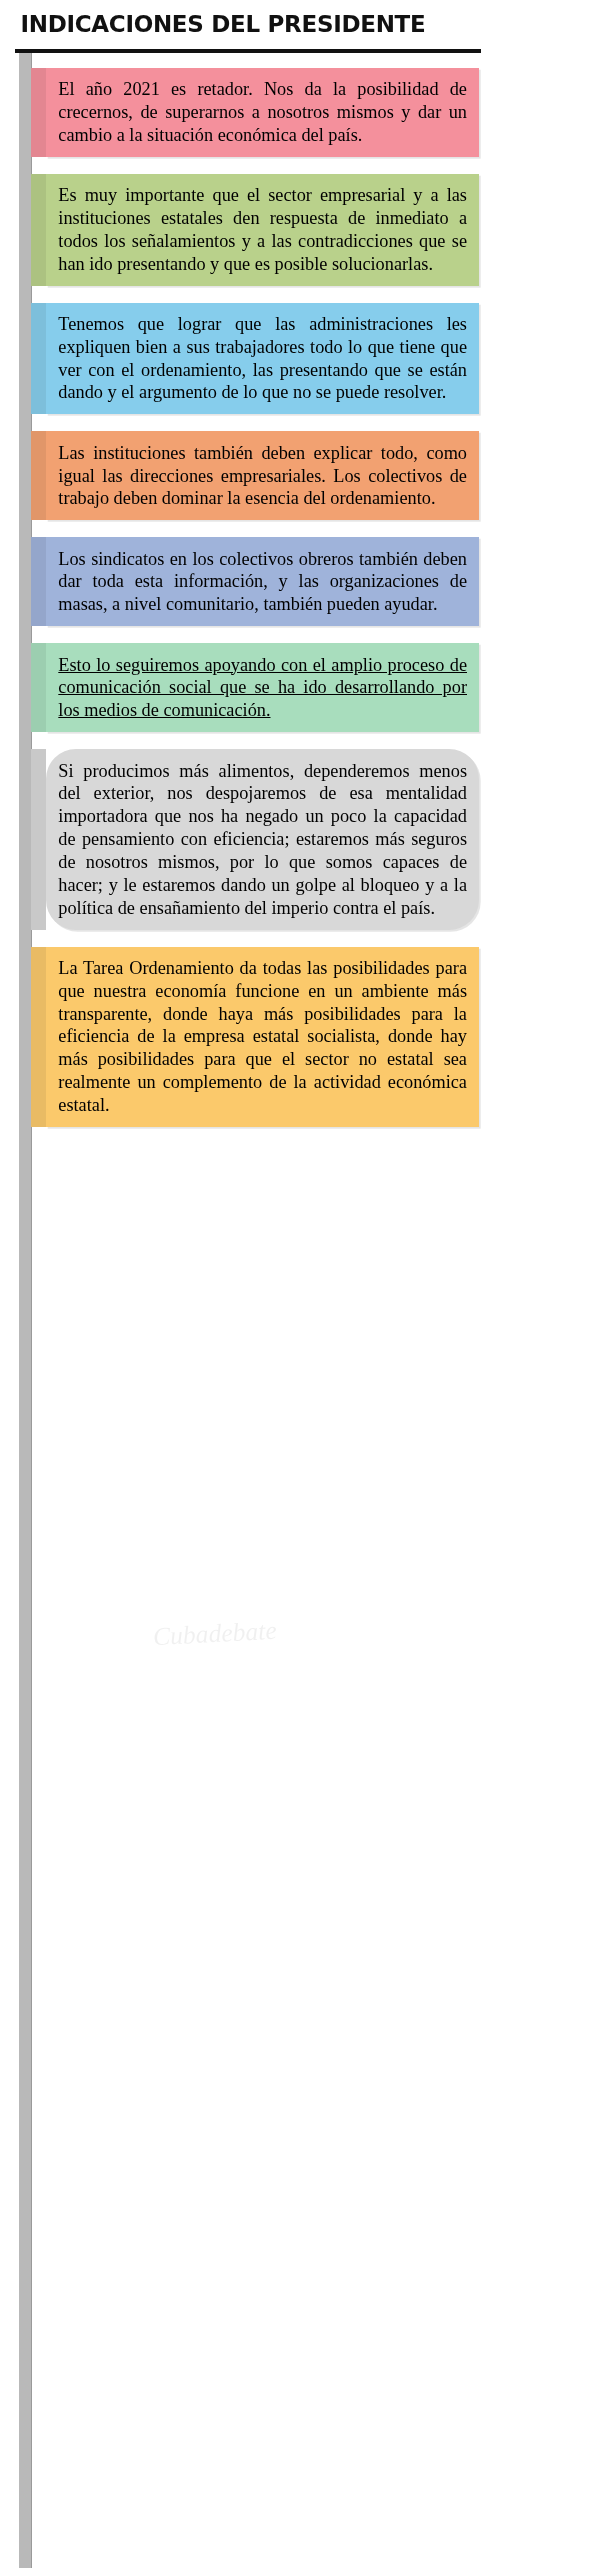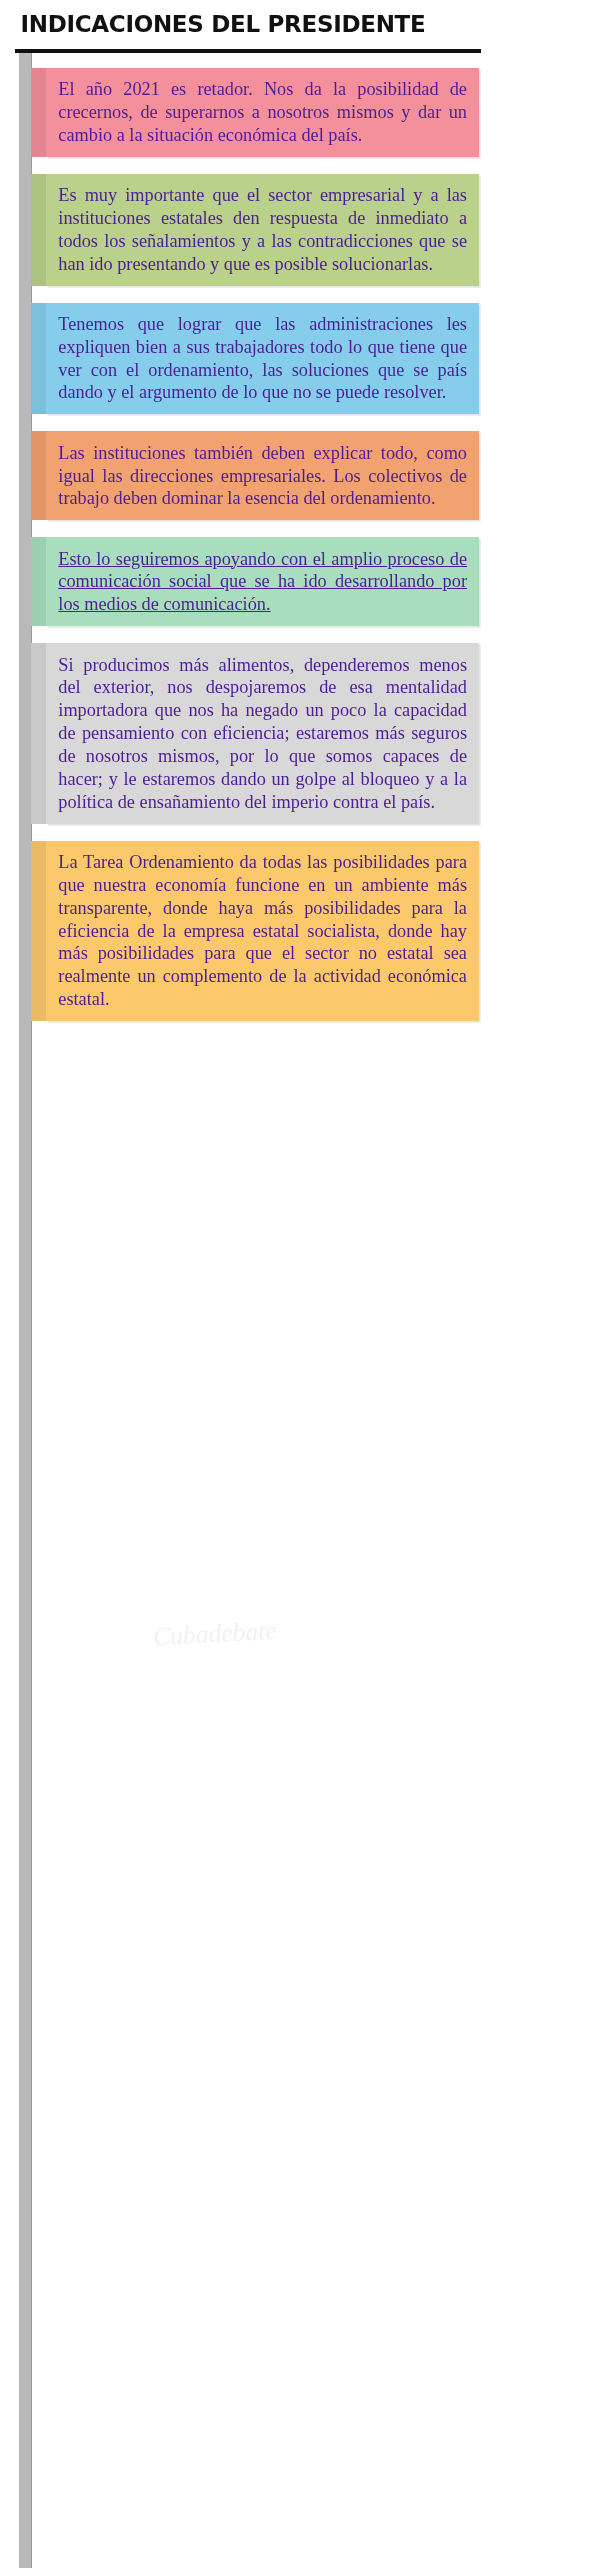--- a/index.html
+++ b/index.html
@@ -51,21 +51,21 @@
     margin-left: 31px;
   }
   .quote {
     position: relative;
     margin: 0 0 17px 15.3px;
     padding: 10.2px 12px 10.2px 12px;
     font-size: 18.3px;
     line-height: 1.25;
     text-align: justify;
     text-justify: inter-word;
-    color: #4c1d95;
+    color: #000000;
     box-shadow: 1.7px 1.7px 0 rgba(0,0,0,0.10);
   }
   .quote:last-child {
     margin-bottom: 12px;
   }
   .quote::before {
     content: "";
     position: absolute;
     left: -15.3px;
     top: 0;
@@ -103,29 +103,32 @@
   <div class="spine"></div>
 
   <div class="quotes">
     <div class="quote" style="background: rgb(244, 144, 156);">
       <p>El año 2021 es retador. Nos da la posibilidad de crecernos, de superarnos a nosotros mismos y dar un cambio a la situación económica del país.</p>
     </div>
     <div class="quote" style="background: rgb(185, 209, 139);">
       <p>Es muy importante que el sector empresarial y a las instituciones estatales den respuesta de inmediato a todos los señalamientos y a las contradicciones que se han ido presentando y que es posible solucionarlas.</p>
     </div>
     <div class="quote" style="background: rgb(134, 205, 236);">
-      <p>Tenemos que lograr que las administraciones les expliquen bien a sus trabajadores todo lo que tiene que ver con el ordenamiento, las soluciones que se país dando y el argumento de lo que no se puede resolver.</p>
+      <p>Tenemos que lograr que las administraciones les expliquen bien a sus trabajadores todo lo que tiene que ver con el ordenamiento, las presentando que se están dando y el argumento de lo que no se puede resolver.</p>
     </div>
     <div class="quote" style="background: rgb(242, 161, 113);">
       <p>Las instituciones también deben explicar todo, como igual las direcciones empresariales. Los colectivos de trabajo deben dominar la esencia del ordenamiento.</p>
     </div>
+    <div class="quote" style="background: rgb(159, 179, 218);">
+      <p>Los sindicatos en los colectivos obreros también deben dar toda esta información, y las organizaciones de masas, a nivel comunitario, también pueden ayudar.</p>
+    </div>
     <div class="quote" style="background: rgb(168, 221, 189); text-decoration: underline;">
       <p>Esto lo seguiremos apoyando con el amplio proceso de comunicación social que se ha ido desarrollando por los medios de comunicación.</p>
     </div>
-    <div class="quote" style="background: rgb(216, 216, 216);">
+    <div class="quote" style="background: rgb(216, 216, 216); border-radius: 30px;">
       <p>Si producimos más alimentos, dependeremos menos del exterior, nos despojaremos de esa mentalidad importadora que nos ha negado un poco la capacidad de pensamiento con eficiencia; estaremos más seguros de nosotros mismos, por lo que somos capaces de hacer; y le estaremos dando un golpe al bloqueo y a la política de ensañamiento del imperio contra el país.</p>
     </div>
     <div class="quote" style="background: rgb(251, 201, 107);">
       <p>La Tarea Ordenamiento da todas las posibilidades para que nuestra economía funcione en un ambiente más transparente, donde haya más posibilidades para la eficiencia de la empresa estatal socialista, donde hay más posibilidades para que el sector no estatal sea realmente un complemento de la actividad económica estatal.</p>
     </div>
   </div>
 
   <div class="watermark">Cubadebate</div>
 
 </div>

